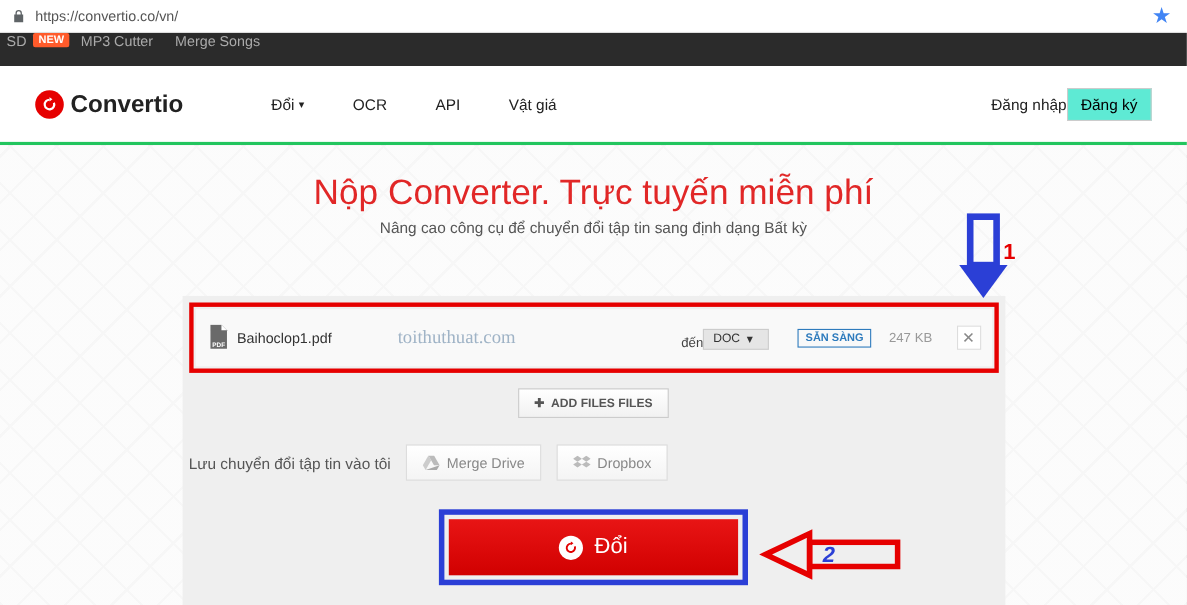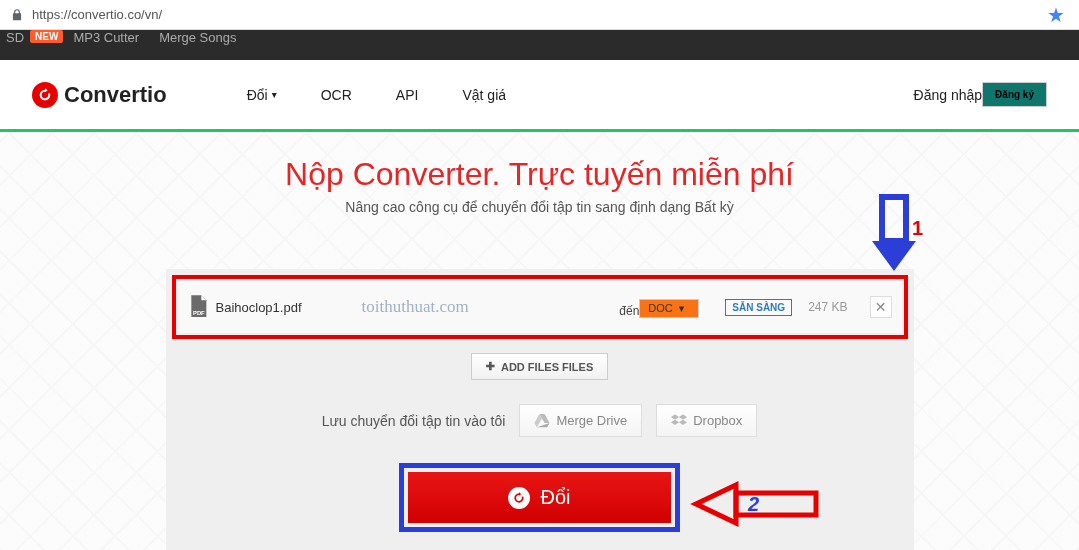--- a/index.html
+++ b/index.html
@@ -20,21 +20,21 @@
   
   .header { width: 100%; height: 72px; background: #fff; border-bottom: 3px solid #22c55e; display: flex; align-items: center; padding: 0 32px; }
   .logo { display: flex; align-items: center; gap: 6px; }
   .logo-icon { width: 26px; height: 26px; background: #e60000; border-radius: 50%; display: flex; align-items: center; justify-content: center; color: #fff; font-weight: bold; }
   .logo-text { font-size: 22px; font-weight: 800; color: #222; }
   .nav { display: flex; align-items: center; margin-left: 80px; gap: 44px; }
   .nav a { color: #222; font-size: 14px; text-decoration: none; display: flex; align-items: center; gap: 4px; }
   .nav .chev { font-size: 10px; }
   .header-right { margin-left: auto; display: flex; align-items: center; }
   .login-link { color: #222; font-size: 14px; }
-  .signup-btn { border: 1px solid #ccc; padding: 6px 12px; font-size: 10px; background: #0f766e; cursor: pointer; font-weight: bold; }
+  .signup-btn { border: 1px solid #ccc; padding: 6px 12px; font-size: 14px; background: #5eead4; cursor: pointer; }
 
   
   .hero { width: 100%; position: relative; background: #e8e8e8; padding-bottom: 40px; }
   .hero-bg {
     position: absolute; top: 0; left: 0; right: 0; bottom: 0;
     background:
       linear-gradient(rgba(255,255,255,0.85), rgba(255,255,255,0.85)),
       repeating-linear-gradient(45deg, #c8c8c8 0px, #c8c8c8 2px, transparent 2px, transparent 30px),
       repeating-linear-gradient(-45deg, #c8c8c8 0px, #c8c8c8 2px, transparent 2px, transparent 30px);
   }
@@ -44,28 +44,28 @@
 
   
   .panel { background: #efefef; margin: 54px 36px 0 36px; padding: 6px 6px 20px 6px; position: relative; }
   .file-row-wrap { border: 4px solid #e60000; padding: 2px; }
   .file-row { background: #f9f9f9; height: 52px; display: flex; align-items: center; padding: 0 10px; gap: 8px; }
   .pdf-ico { width: 20px; height: 24px; }
   .filename { font-size: 13px; color: #333; }
   .watermark { flex: 0 0 auto; margin-left: 52px; color: #9fb3c6; font-size: 17px; font-family: "Times New Roman", serif; }
   .spacer { flex: 1; }
   .den-block { display: flex; flex-direction: row; align-items: flex-end; font-size: 12px; color: #444; }
-  .doc-select { border: 1px solid #ccc; background: #f97316; padding: 2px 14px 2px 8px; font-size: 11px; margin-top: 2px; color: #333; display: flex; align-items: center; gap: 6px; }
+  .doc-select { border: 1px solid #ccc; background: #e5e5e5; padding: 2px 14px 2px 8px; font-size: 11px; margin-top: 2px; color: #333; display: flex; align-items: center; gap: 6px; }
   .badge-ready { border: 1px solid #2e7bbd; color: #2e7bbd; font-size: 10px; font-weight: bold; padding: 2px 6px; margin-left: 18px; }
   .size { color: #999; font-size: 12px; margin-left: 8px; }
   .close-x { width: 22px; height: 22px; border: 1px solid #ddd; background: #fff; margin-left: 14px; color: #888; font-size: 14px; display: flex; align-items: center; justify-content: center; cursor: pointer; }
 
   .add-more { margin: 14px auto 0; border: 1px solid #ccc; background: linear-gradient(#fff,#f1f1f1); padding: 6px 14px; font-size: 11px; font-weight: bold; color: #555; display: flex; align-items: center; gap: 6px; cursor: pointer; width: fit-content; }
 
-  .save-row { margin-top: 24px; display: flex; align-items: center; justify-content: center; gap: 14px; font-size: 14px; color: #555; }
+  .save-row { margin-top: 24px; display: flex; align-items: center; gap: 14px; font-size: 14px; color: #555; }
   .storage-btn { border: 1px solid #ddd; background: linear-gradient(#fff,#f4f4f4); padding: 8px 14px; font-size: 13px; color: #888; display: flex; align-items: center; gap: 6px; cursor: pointer; }
 
   .convert-wrap { margin: 26px auto 0; border: 5px solid #2b3fd6; width: fit-content; padding: 4px; }
   .convert-btn { background: linear-gradient(#e81515,#d10000); color: #fff; font-size: 20px; border: none; padding: 14px 100px; display: flex; align-items: center; gap: 10px; cursor: pointer; }
   .convert-ico { width: 22px; height: 22px; background: #fff; border-radius: 50%; display: flex; align-items: center; justify-content: center; color: #e20000; font-weight: bold; font-size: 15px; }
 
   
   .anno { position: absolute; pointer-events: none; }
 </style>
 </head>

